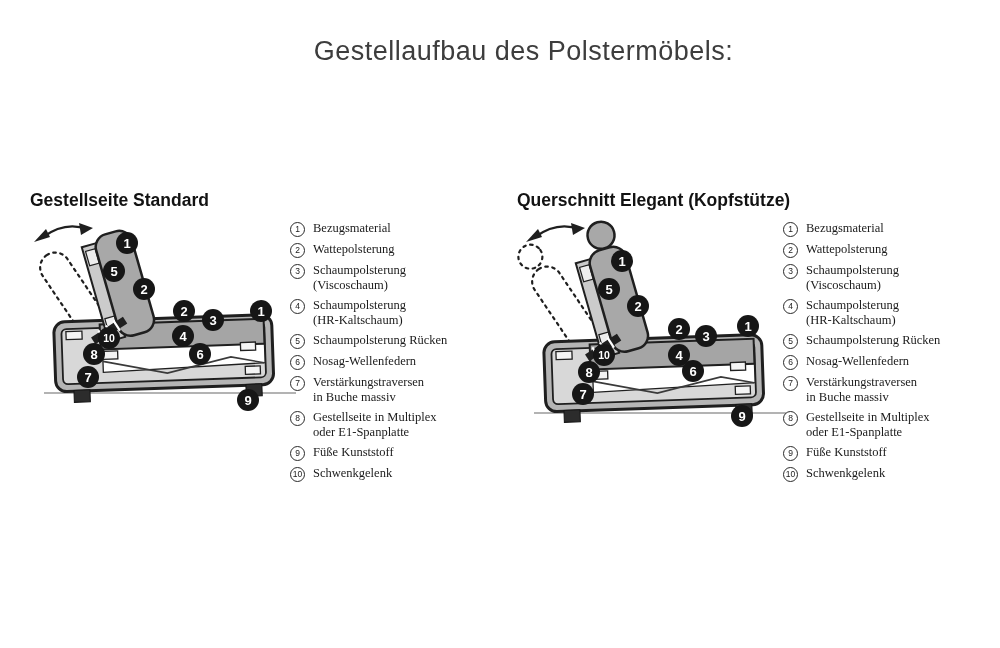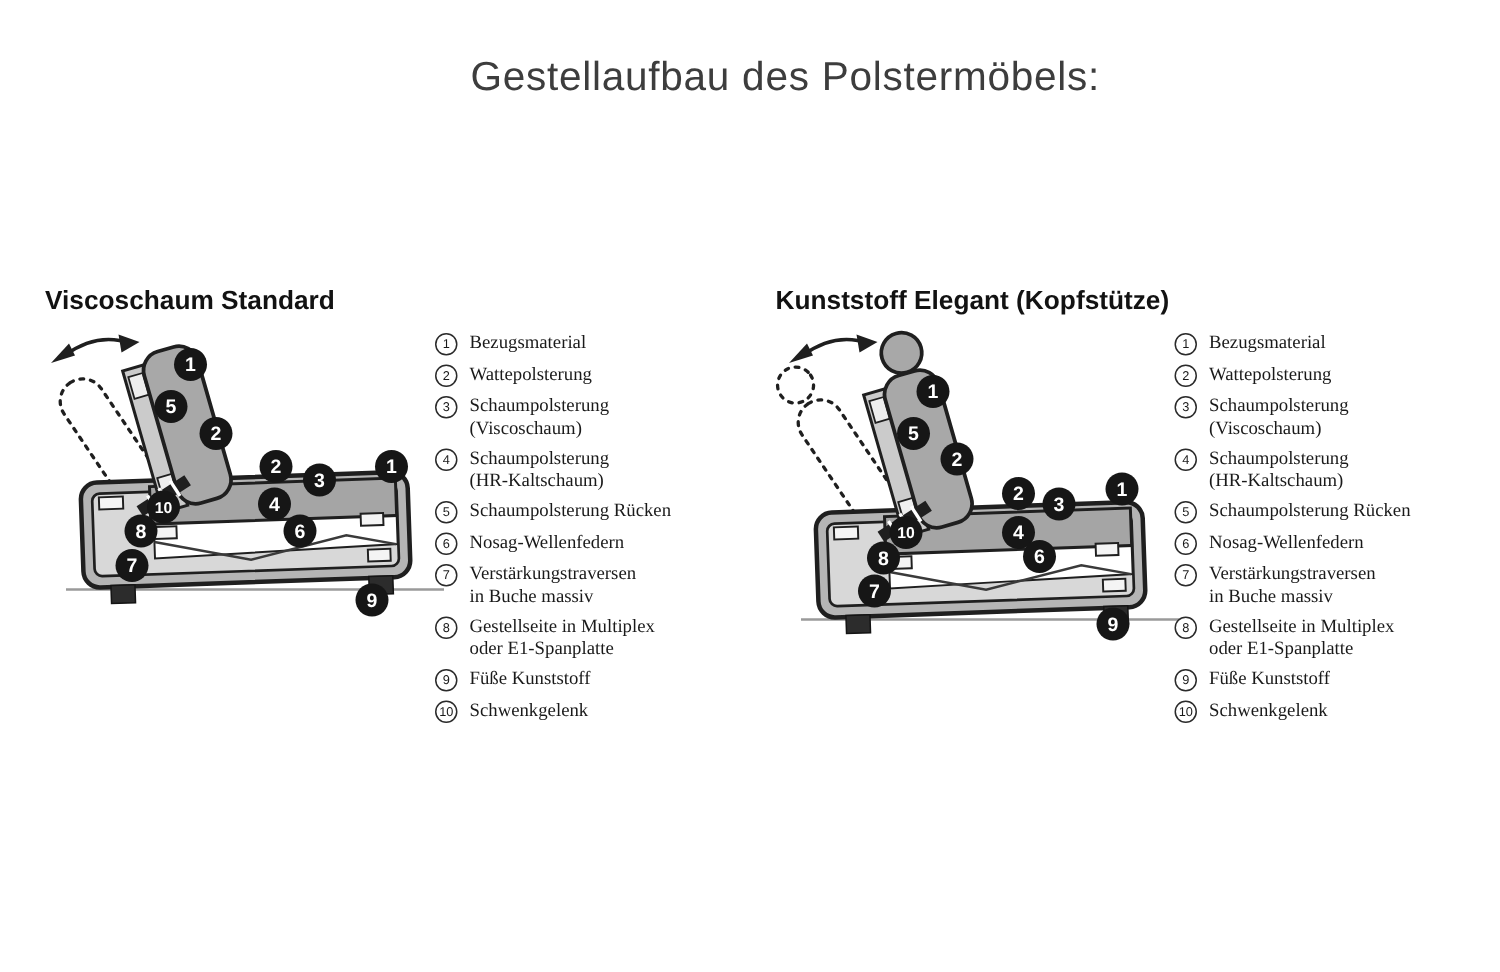--- a/index.html
+++ b/index.html
@@ -91,22 +91,22 @@
       <polygon points="16,26 28,13 32,21" fill="#1f1f1f"></polygon>
       <polygon points="75,12 61,7 63,19" fill="#1f1f1f"></polygon>
     </g>
   </defs>
 </svg>
 
 <div class="page">
 
   <div class="page-title">Gestellaufbau des Polstermöbels:</div>
 
-  <div class="section-heading heading-standard">Viscoschaum Standard</div>
-  <div class="section-heading heading-elegant">Kunststoff Elegant (Kopfstütze)</div>
+  <div class="section-heading heading-standard">Gestellseite Standard</div>
+  <div class="section-heading heading-elegant">Querschnitt Elegant (Kopfstütze)</div>
 
   <svg class="diagram-svg svg-standard" viewBox="0 0 282 212">
     <g class="ghost" transform="rotate(-34 96 112)">
       <rect x="66" y="14" width="30" height="100" rx="15"></rect>
     </g>
     <use href="#motion-arrow-shape"></use>
     <use href="#seat-frame"></use>
     <use href="#backrest-shape" transform="rotate(-16 110 120)"></use>
     <use href="#hinge-shape"></use>
 

